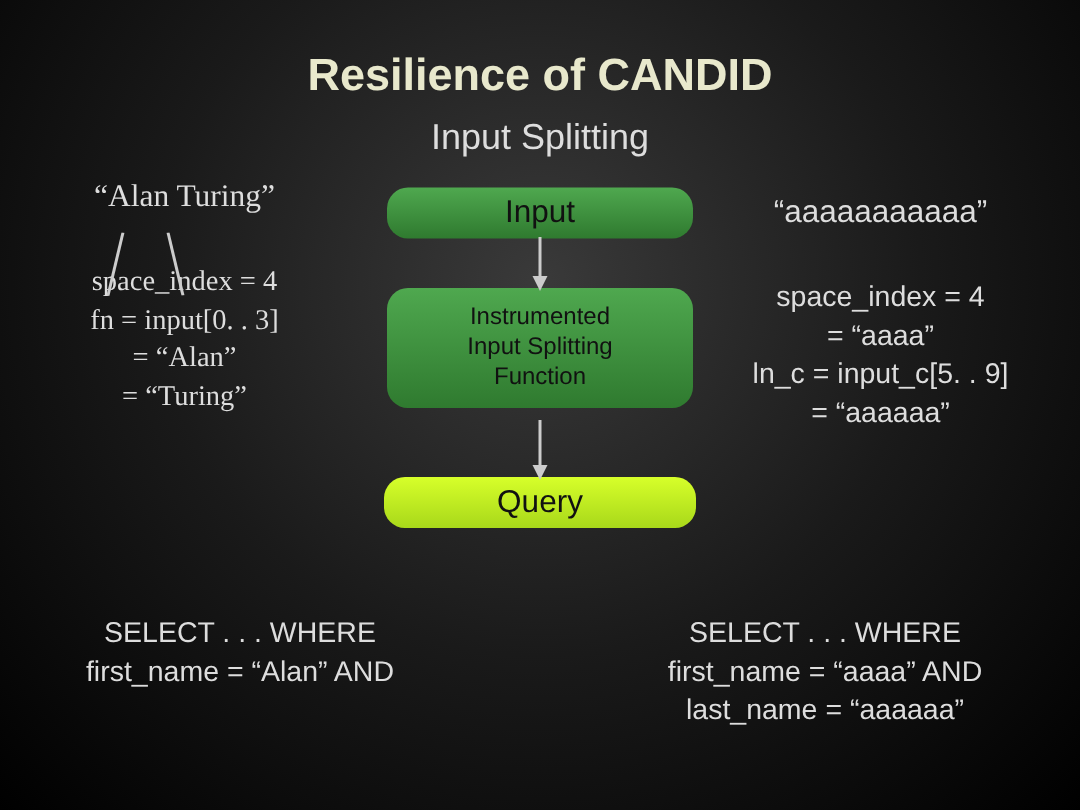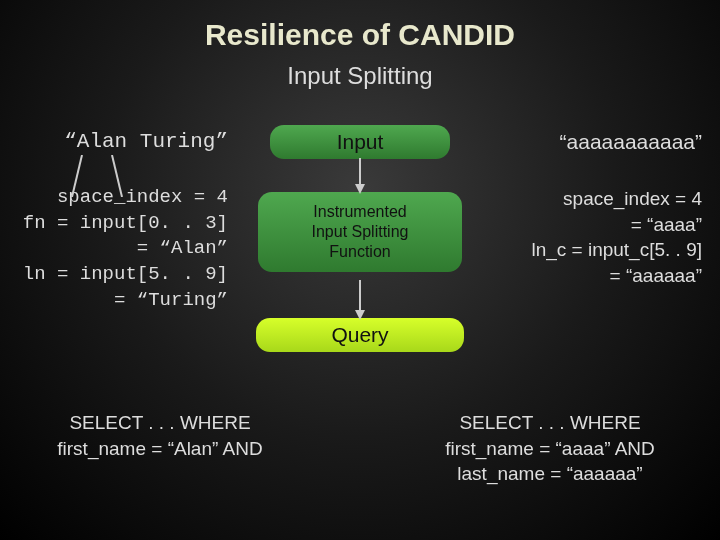--- a/index.html
+++ b/index.html
@@ -9,44 +9,44 @@
     background: radial-gradient(ellipse at 50% 35%, #3a3a3a 0%, #1a1a1a 50%, #000 100%);
     font-family: "Comic Sans MS", "Comic Sans", cursive, sans-serif;
     color: #ddd;
     overflow: hidden;
     position: relative;
   }
   .title {
     text-align: center;
     font-size: 30px;
     color: #e8e8cc;
-    padding-top: 18px;
+    padding-top: 34px;
     font-weight: bold;
   }
   .subtitle {
     text-align: center;
     font-size: 24px;
     color: #ddd;
     margin-top: 10px;
     font-family: Arial, sans-serif;
   }
   .col-left {
     position: absolute;
     left: 18px;
-    top: 130px;
+    top: 118px;
     width: 210px;
-    text-align: right;
-    font-family: Liberation Mono, monospace;
+    text-align: center;
+    font-family: Liberation Serif, serif;
   }
   .col-right {
     position: absolute;
     right: 18px;
     top: 130px;
     width: 230px;
-    text-align: right;
+    text-align: center;
     font-family: Arial, sans-serif;
   }
   .top-label {
     font-size: 21px;
     margin-bottom: 32px;
   }
   .assign {
     font-size: 19px;
     line-height: 1.35;
     margin-top: 16px;
@@ -55,21 +55,21 @@
     position: absolute;
     left: 50%;
     transform: translateX(-50%);
     border-radius: 14px;
     text-align: center;
     font-family: Arial, sans-serif;
     color: #111;
   }
   .box-input {
     top: 125px;
-    width: 180px;
+    width: 204px;
     height: 34px;
     line-height: 34px;
     background: linear-gradient(#4fa84f, #2f7a2f);
     font-size: 21px;
   }
   .box-func {
     top: 192px;
     width: 192px;
     padding: 10px 6px;
     background: linear-gradient(#4fa84f, #2f7a2f);
@@ -114,21 +114,20 @@
 
 <div class="title">Resilience of CANDID</div>
 <div class="subtitle">Input Splitting</div>
 
 <div class="col-left">
   <div class="top-label">“Alan Turing”</div>
   <div class="assign">
     <div>space_index = 4</div>
     <div>fn = input[0. . 3]</div>
     <div>= “Alan”</div>
-    <div>ln = input[5. . 9]</div>
     <div>= “Turing”</div>
   </div>
 </div>
 
 <div class="col-right">
   <div class="top-label">“aaaaaaaaaaa”</div>
   <div class="assign">
     <div>space_index = 4</div>
     <div>= “aaaa”</div>
     <div>ln_c = input_c[5. . 9]</div>

